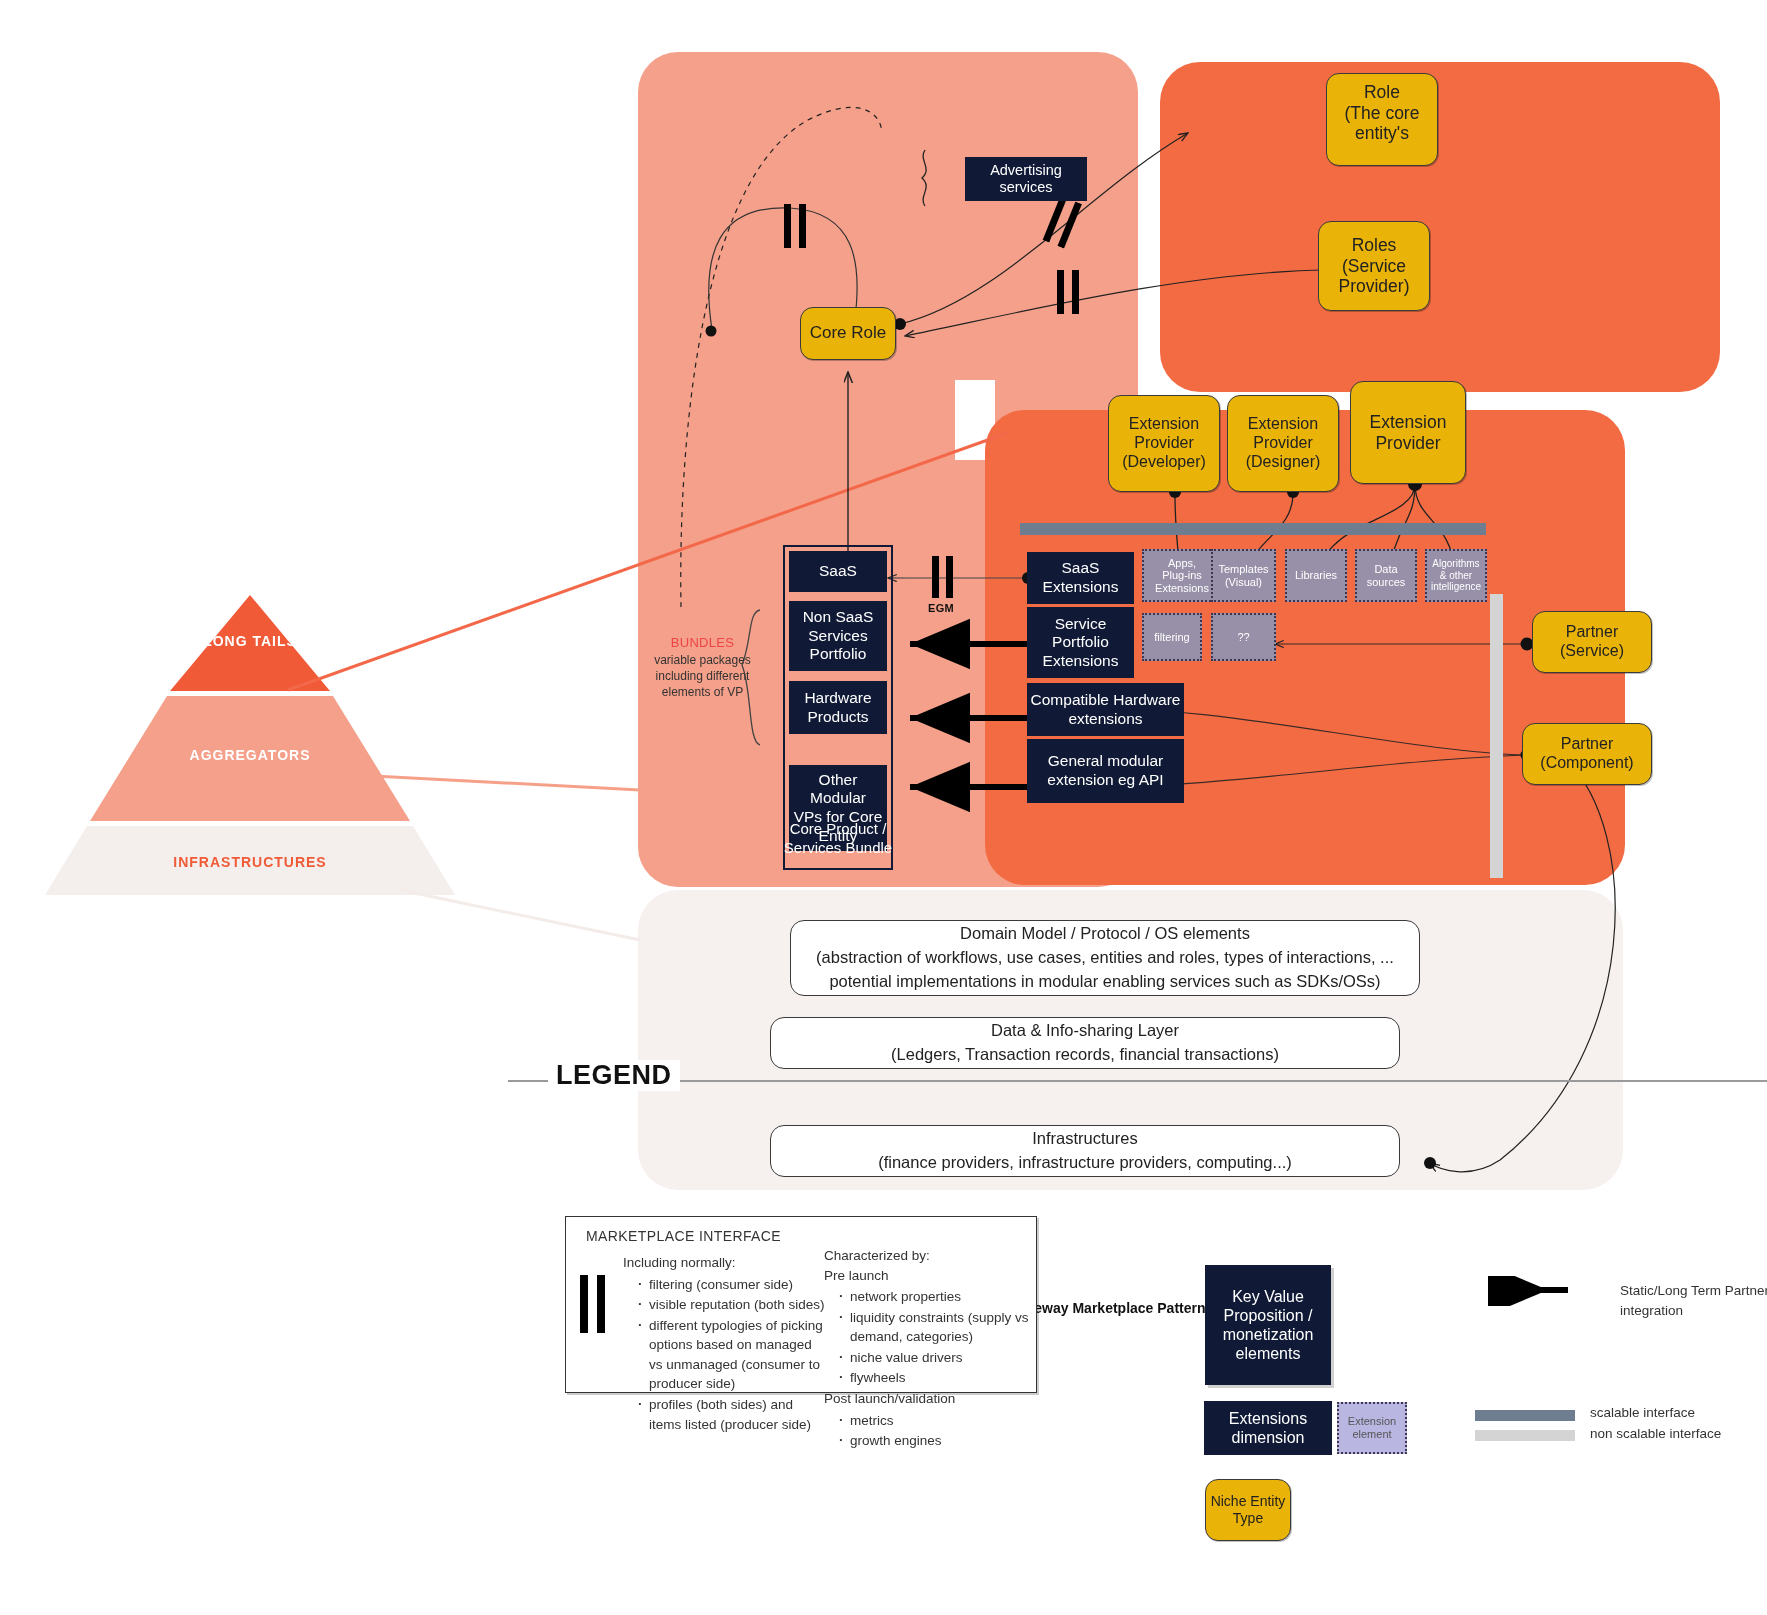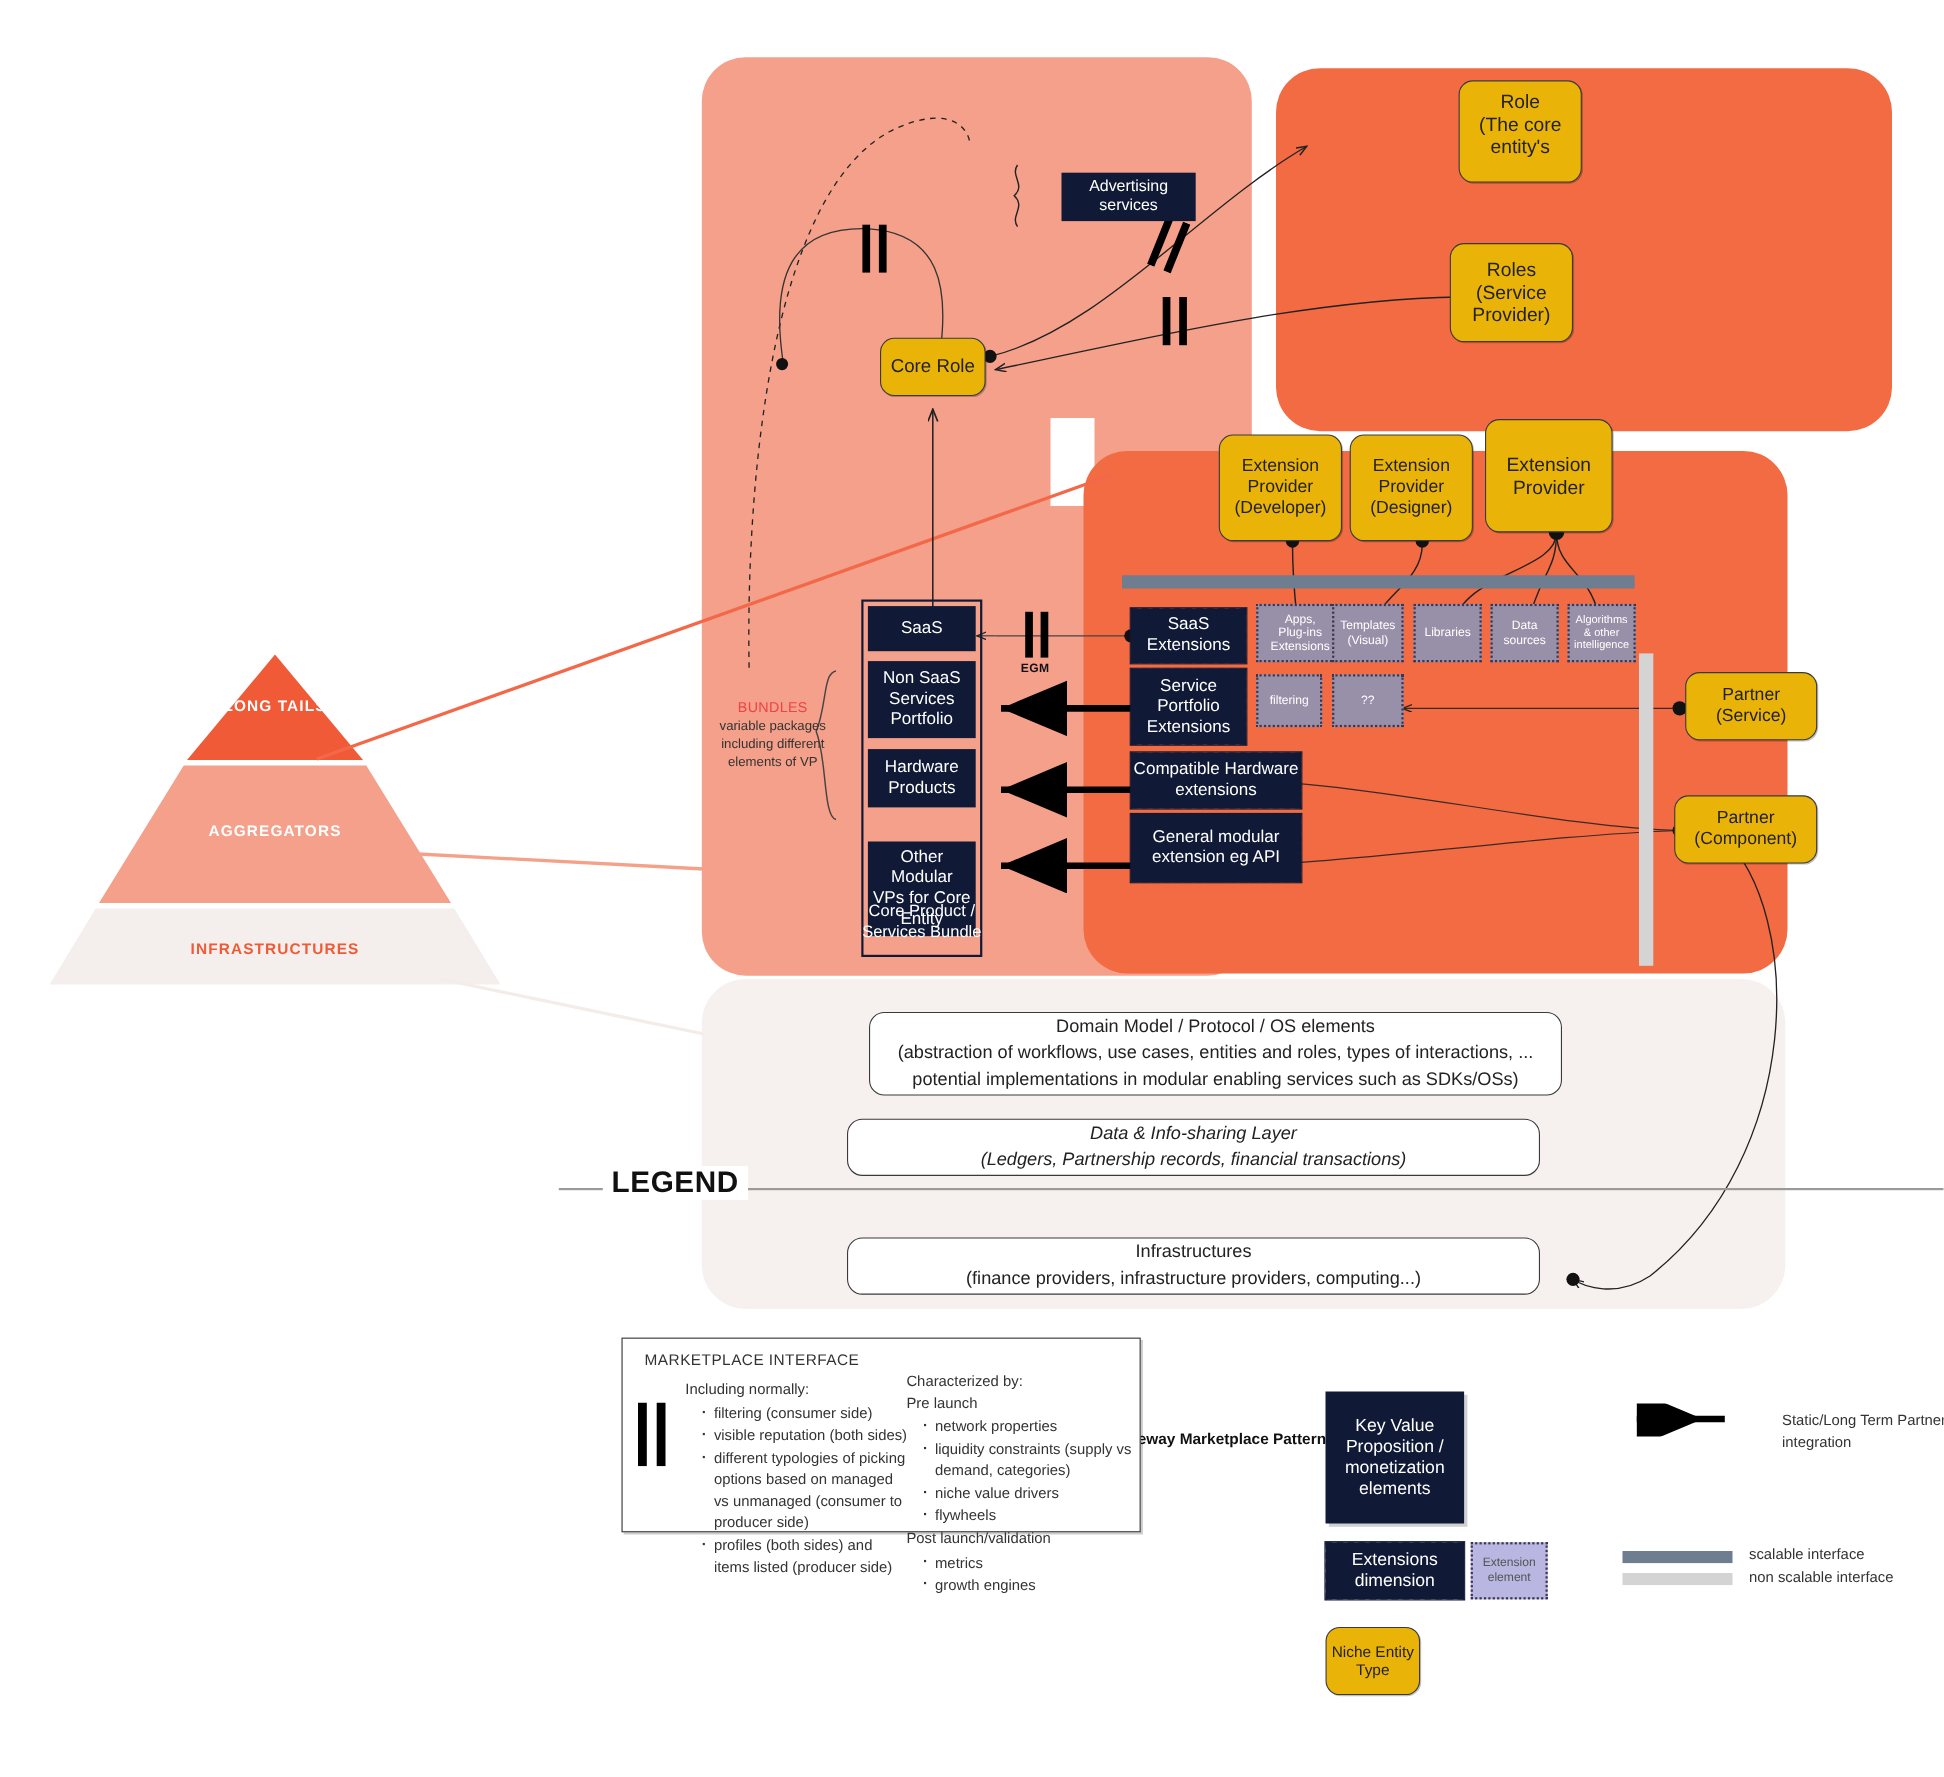--- a/index.html
+++ b/index.html
@@ -239,23 +239,23 @@
 intelligence</div>
 
 <div class="abs pe" style="left:1142px;top:613px;width:60px;height:48px;">filtering</div>
 <div class="abs pe" style="left:1211px;top:613px;width:65px;height:48px;">??</div>
 
 <div class="abs layer" style="left:770px;top:920px;width:630px;height:76px;margin-left:20px;">
   <div>Domain Model / Protocol / OS elements</div>
   <div>(abstraction of workflows, use cases, entities and roles, types of interactions, ...</div>
   <div>potential implementations in modular enabling services such as SDKs/OSs)</div>
 </div>
-<div class="abs layer" style="left:770px;top:1017px;width:630px;height:52px;font-style:italic;">
+<div class="abs layer" style="left:770px;top:1017px;width:630px;height:52px;">
   <div>Data &amp; Info-sharing Layer</div>
-  <div>(Ledgers, Partnership records, financial transactions)</div>
+  <div>(Ledgers, Transaction records, financial transactions)</div>
 </div>
 <div class="abs layer" style="left:770px;top:1125px;width:630px;height:52px;">
   <div>Infrastructures</div>
   <div>(finance providers, infrastructure providers, computing...)</div>
 </div>
 
 <div class="abs" id="legend-rule"></div>
 <div class="abs" id="legend-title">LEGEND</div>
 
 <div class="abs lg-cap" style="left:663px;top:1268px;">MARKETPLACE INTERACTION</div>

